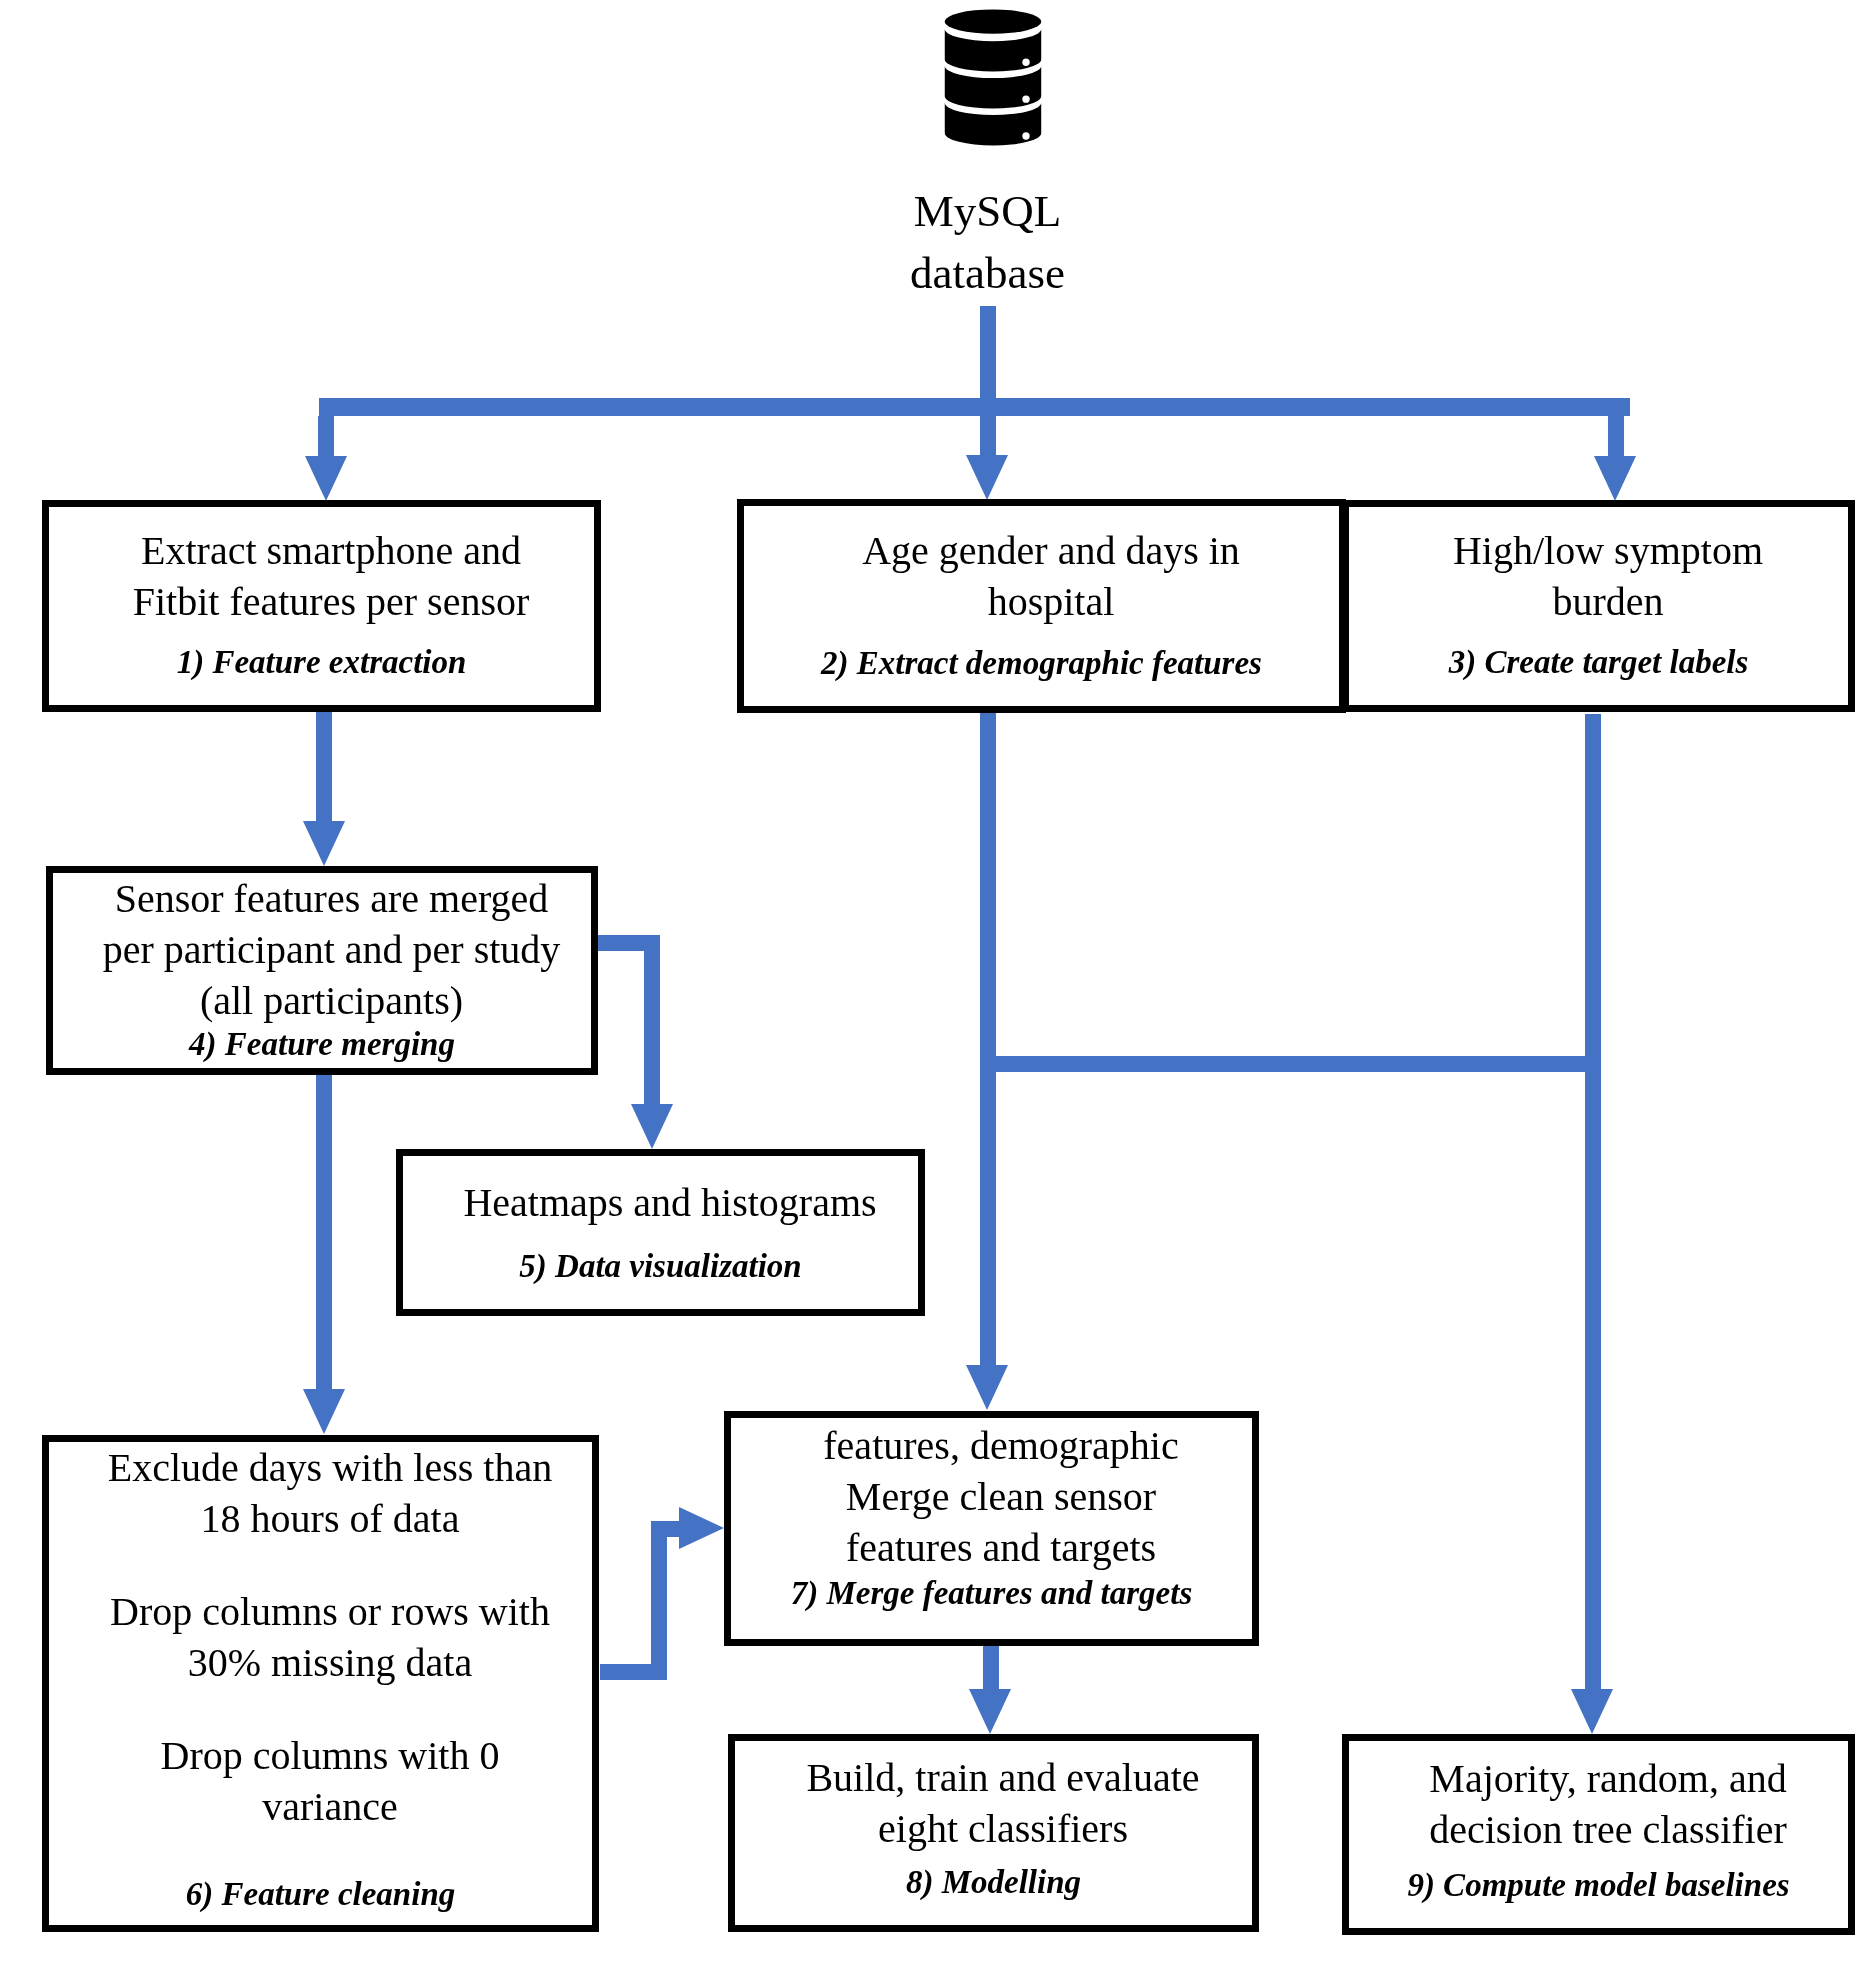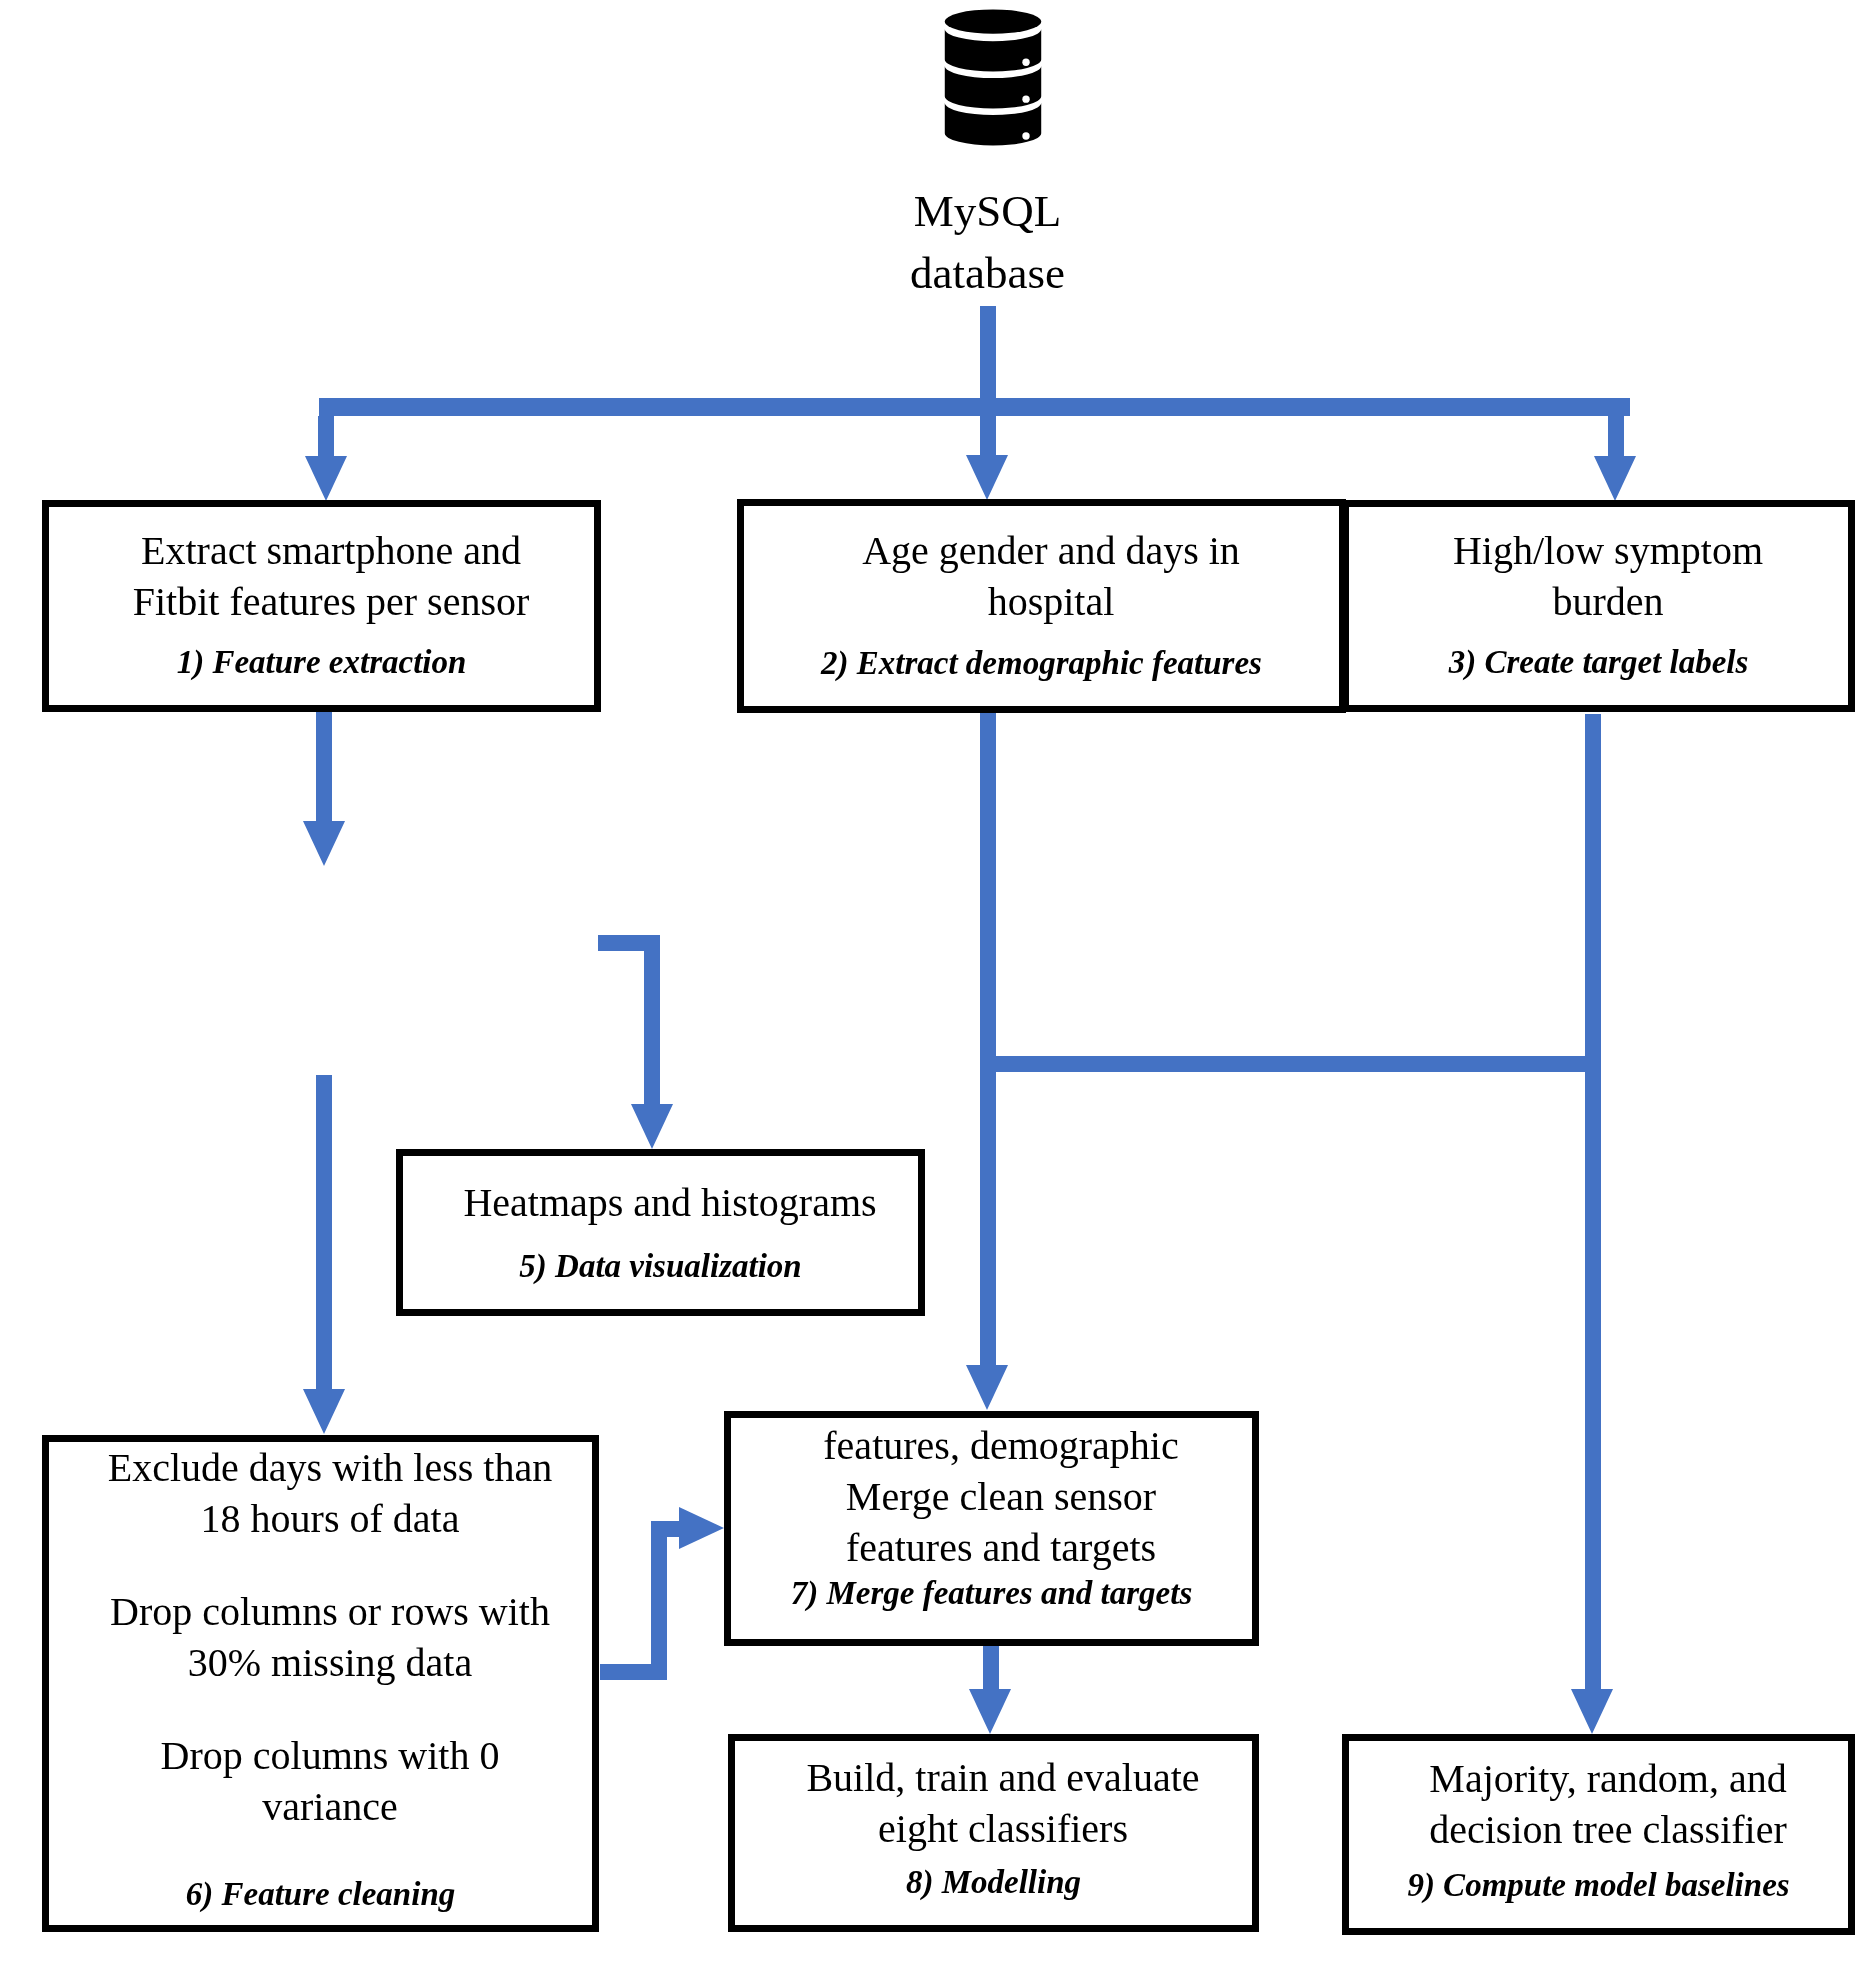--- a/index.html
+++ b/index.html
@@ -151,20 +151,28 @@
   </div>
 
   <div class="box" style="left:1342px;top:500px;width:513px;height:212px;">
     <div class="box-body">
       <div class="line">High/low symptom</div>
       <div class="line">burden</div>
     </div>
     <div class="box-label">3) Create target labels</div>
   </div>
 
+  <div class="box" style="left:46px;top:866px;width:552px;height:209px;">
+    <div class="box-body">
+      <div class="line">Sensor features are merged</div>
+      <div class="line">per participant and per study</div>
+      <div class="line">(all participants)</div>
+    </div>
+    <div class="box-label">4) Feature merging</div>
+  </div>
 
   <div class="box" style="left:396px;top:1149px;width:529px;height:167px;">
     <div class="box-body">
       <div class="line">Heatmaps and histograms</div>
     </div>
     <div class="box-label">5) Data visualization</div>
   </div>
 
   <div class="box" style="left:42px;top:1435px;width:557px;height:497px;gap:44px;">
     <div class="box-body">

